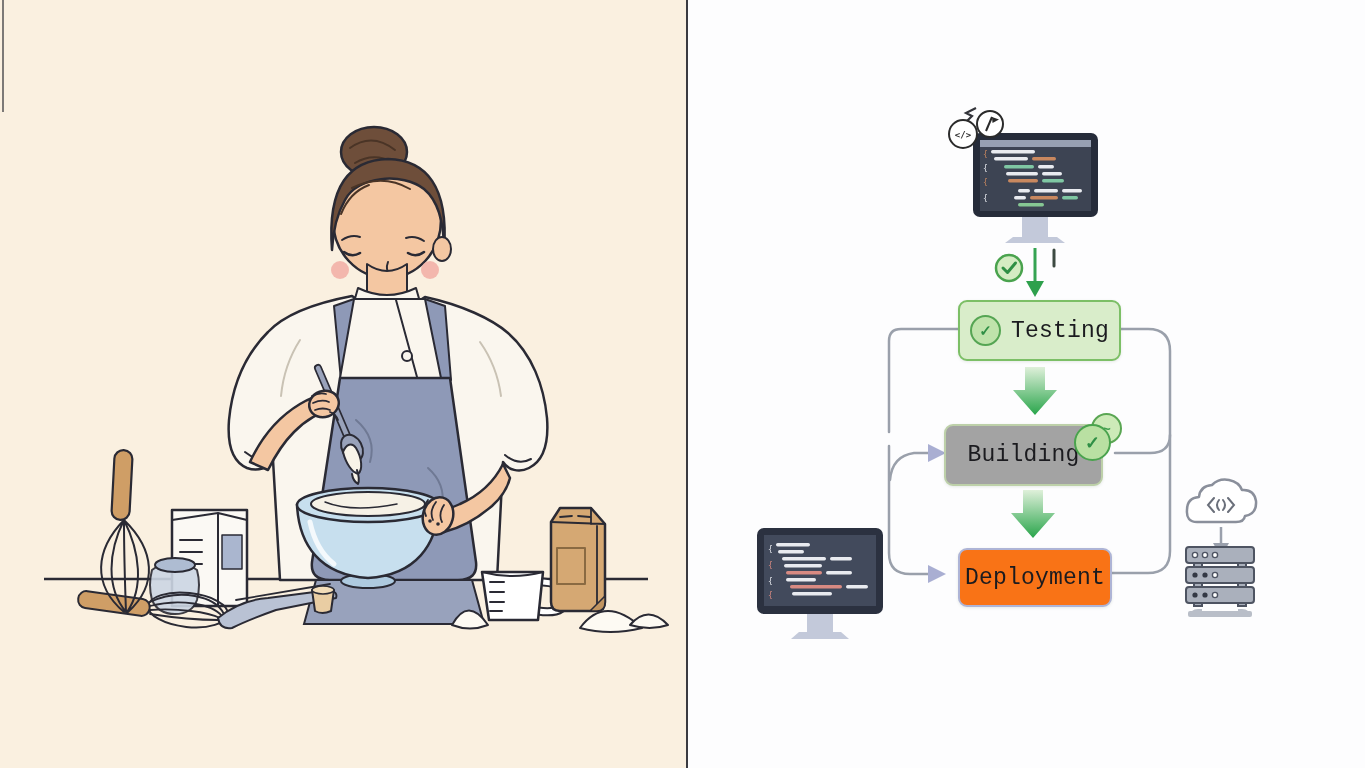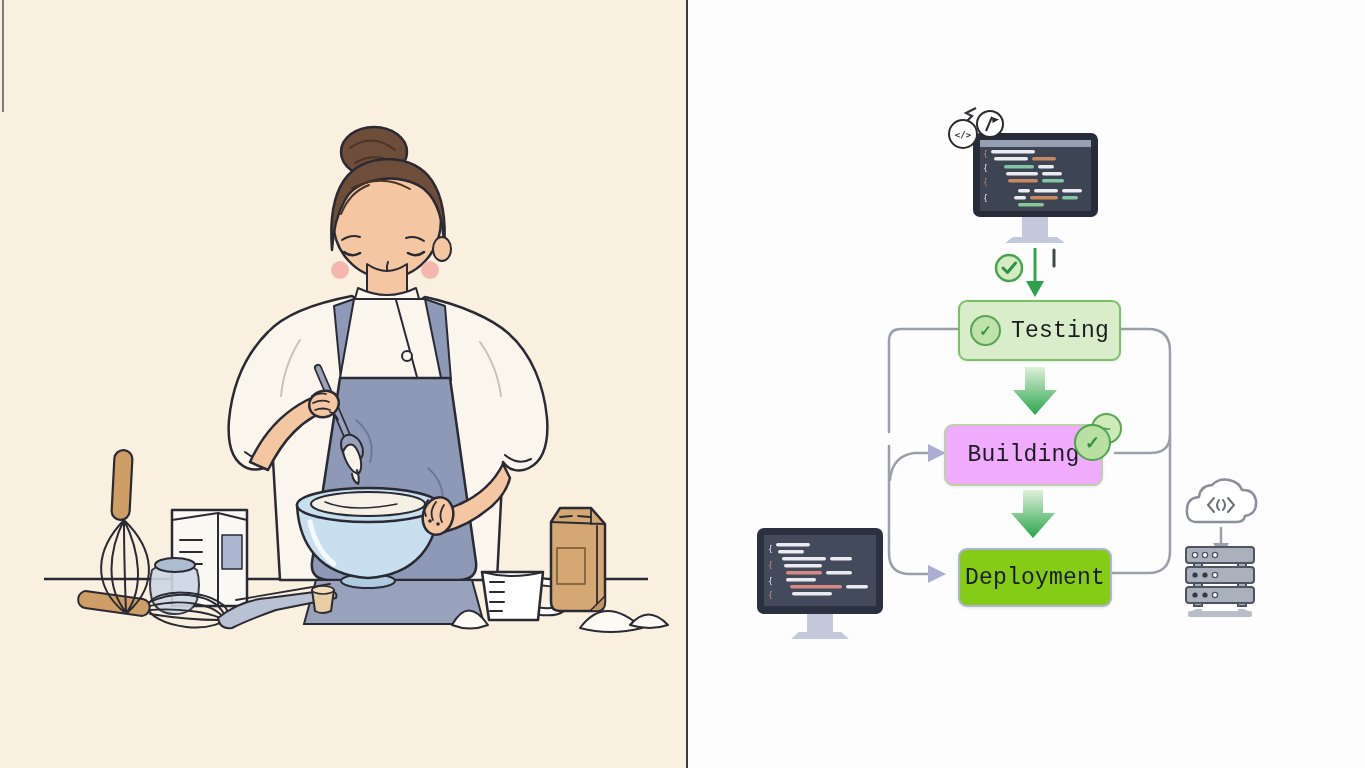--- a/index.html
+++ b/index.html
@@ -8,22 +8,22 @@
   #left-panel{position:absolute;left:0;top:0;width:687px;height:768px;background:#faf0e0;}
   
   #divider{position:absolute;left:686px;top:0;width:2px;height:768px;background:#3a3a40;}
   
   #right-panel{position:absolute;left:688px;top:0;width:677px;height:768px;background:#fdfdfe;}
   #right-svg{position:absolute;left:0;top:0;}
   .stage-box{position:absolute;display:flex;align-items:center;justify-content:center;gap:10px;
     border-radius:9px;box-shadow:0 1px 3px rgba(60,90,60,.12);}
   .stage-label{font-size:23px;font-weight:500;color:#1b1b1f;letter-spacing:.2px;font-family:Liberation Mono, monospace;}
   #box-testing{left:270px;top:300px;width:159px;height:57px;background:#d9edca;border:2px solid #7cbf66;}
-  #box-building{left:256px;top:424px;width:155px;height:58px;background:#f0abfc;border:2px solid #bdd0a9;}
-  #box-deployment{left:270px;top:548px;width:150px;height:55px;background:#84cc16;border:2px solid #aeb4d6;}
+  #box-building{left:256px;top:424px;width:155px;height:58px;background:#a3a3a3;border:2px solid #bdd0a9;}
+  #box-deployment{left:270px;top:548px;width:150px;height:55px;background:#f97316;border:2px solid #aeb4d6;}
   .check-chip{display:inline-flex;align-items:center;justify-content:center;width:27px;height:27px;
     border-radius:50%;background:#bfe3ab;border:2px solid #55a553;color:#2f8f45;font-weight:bold;font-size:15px;}
   .badge{position:absolute;display:flex;align-items:center;justify-content:center;border-radius:50%;z-index:5;}
   #badge-pulse{left:403px;top:413px;width:27px;height:27px;background:#cdeab8;border:2px solid #5aa653;
     color:#3f9e4d;font-weight:bold;font-size:15px;}
   #badge-check{left:386px;top:424px;width:33px;height:33px;background:#b9e0a2;border:2px solid #4aa34e;
     color:#2f8f45;font-weight:bold;font-size:18px;}
 </style>
 </head>
 <body>

